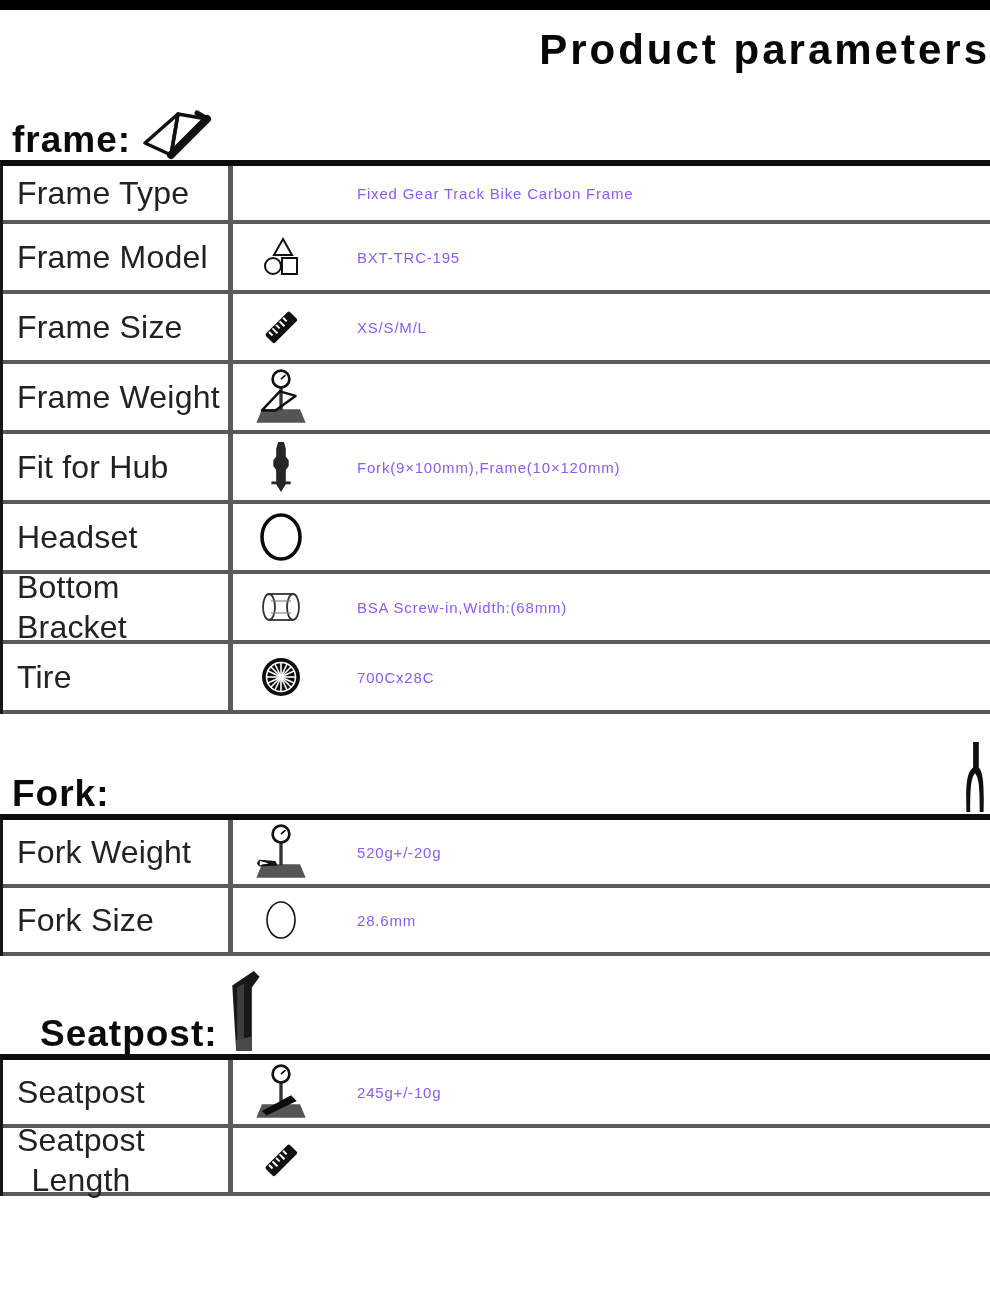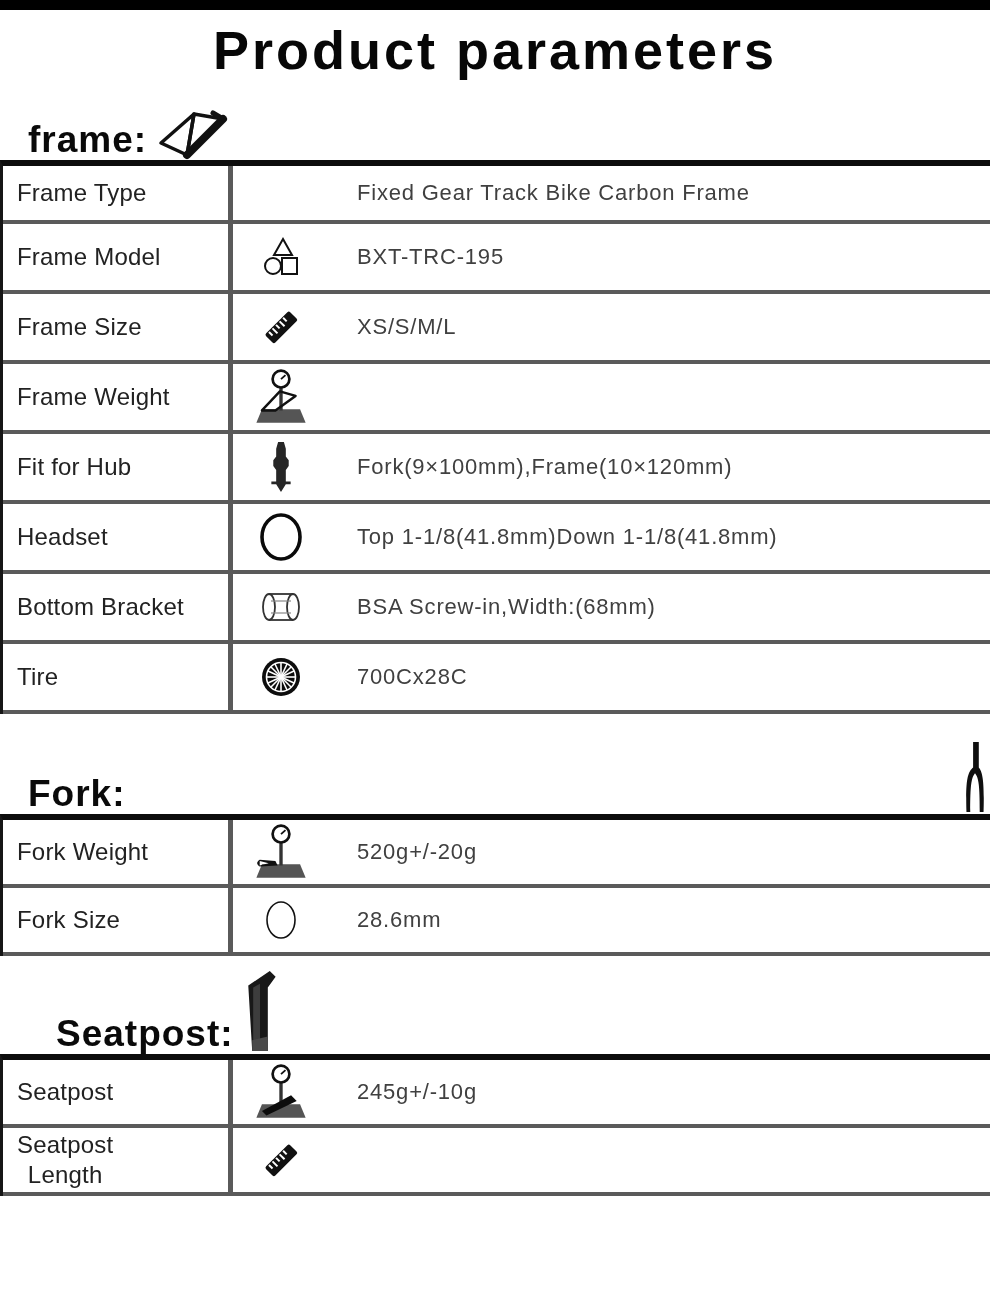--- a/index.html
+++ b/index.html
@@ -3,26 +3,26 @@
 <meta charset="utf-8">
 <style>
   html,body{margin:0;padding:0;}
   body{
     width:990px;height:1292px;overflow:hidden;background:#fff;
     font-family:"Liberation Sans","DejaVu Sans",sans-serif;color:#222;
     position:relative;
   }
   .topbar{height:10px;background:#000;width:100%;}
   .page-title{
-    margin:4px 0 0;text-align:center;
-    font-size:54px;font-weight:800;letter-spacing:3px;color:#070707;
+    margin:4px 0 0;text-align:right;
+    font-size:42px;font-weight:800;letter-spacing:3px;color:#070707;
     line-height:72px;
   }
   .sec-head{
-    display:flex;align-items:flex-end;padding-left:28px;
+    display:flex;align-items:flex-end;padding-left:12px;
   }
   .sec-head .sec-title{
     font-size:37px;font-weight:800;letter-spacing:1px;color:#0a0a0a;
     line-height:1.05;
   }
   .sec-head .sec-icon{display:block;margin-left:6px;}
   .head-frame{margin-top:18px;height:56px;}
   .head-fork{margin-top:26px;height:74px;justify-content:space-between;}
   .head-seatpost{margin-top:12px;height:86px;margin-left:28px;}
 
@@ -34,27 +34,27 @@
     display:flex;align-items:stretch;
     border-bottom:4px solid #5a5a5a;
     height:66px;
   }
   .prow.short{height:54px;}
   .prow.h64{height:64px;text-align:center;}
   .cell{display:flex;align-items:center;}
   .cell.label{
     width:211px;padding-left:14px;
     border-right:5px solid #5a5a5a;
-    font-size:24px;color:#222;letter-spacing:0.2px;
+    font-size:32px;color:#222;letter-spacing:0.2px;
     white-space:pre-line;line-height:1.25;
   }
   .cell.iconc{width:96px;justify-content:center;}
   .cell.value{
     flex:1;padding-left:28px;
-    font-size:22px;color:#404040;letter-spacing:0.8px;
+    font-size:15px;color:#8b5cf6;letter-spacing:0.8px;
   }
   svg{display:block;}
 </style>
 </head>
 <body>
 
 <div class="topbar"></div>
 
 <h1 class="page-title">Product parameters</h1>
 
@@ -124,21 +124,20 @@
     </div>
     <div class="cell value">Fork(9×100mm),Frame(10×120mm)</div>
   </div>
   <div class="prow">
     <div class="cell label">Headset</div>
     <div class="cell iconc">
       <svg width="46" height="50" viewBox="0 0 46 50">
         <ellipse cx="23" cy="25" rx="19" ry="22" fill="none" stroke="#0a0a0a" stroke-width="3.6"></ellipse>
       </svg>
     </div>
-    <div class="cell value">Top 1-1/8(41.8mm)Down 1-1/8(41.8mm)</div>
   </div>
   <div class="prow">
     <div class="cell label">Bottom Bracket</div>
     <div class="cell iconc">
       <svg width="40" height="32" viewBox="0 0 40 32">
         <ellipse cx="8" cy="16" rx="6" ry="13" fill="none" stroke="#333" stroke-width="1.8"></ellipse>
         <ellipse cx="32" cy="16" rx="6" ry="13" fill="none" stroke="#333" stroke-width="1.8"></ellipse>
         <line x1="8" y1="3" x2="32" y2="3" stroke="#333" stroke-width="1.8"></line>
         <line x1="8" y1="29" x2="32" y2="29" stroke="#333" stroke-width="1.8"></line>
         <line x1="10" y1="10" x2="30" y2="10" stroke="#888" stroke-width="1.2"></line>

